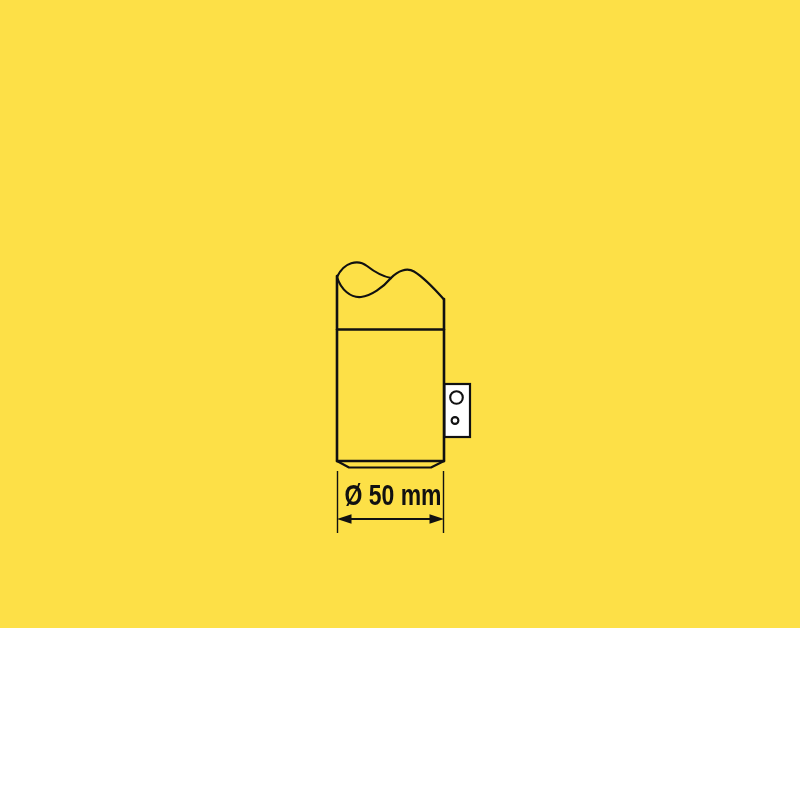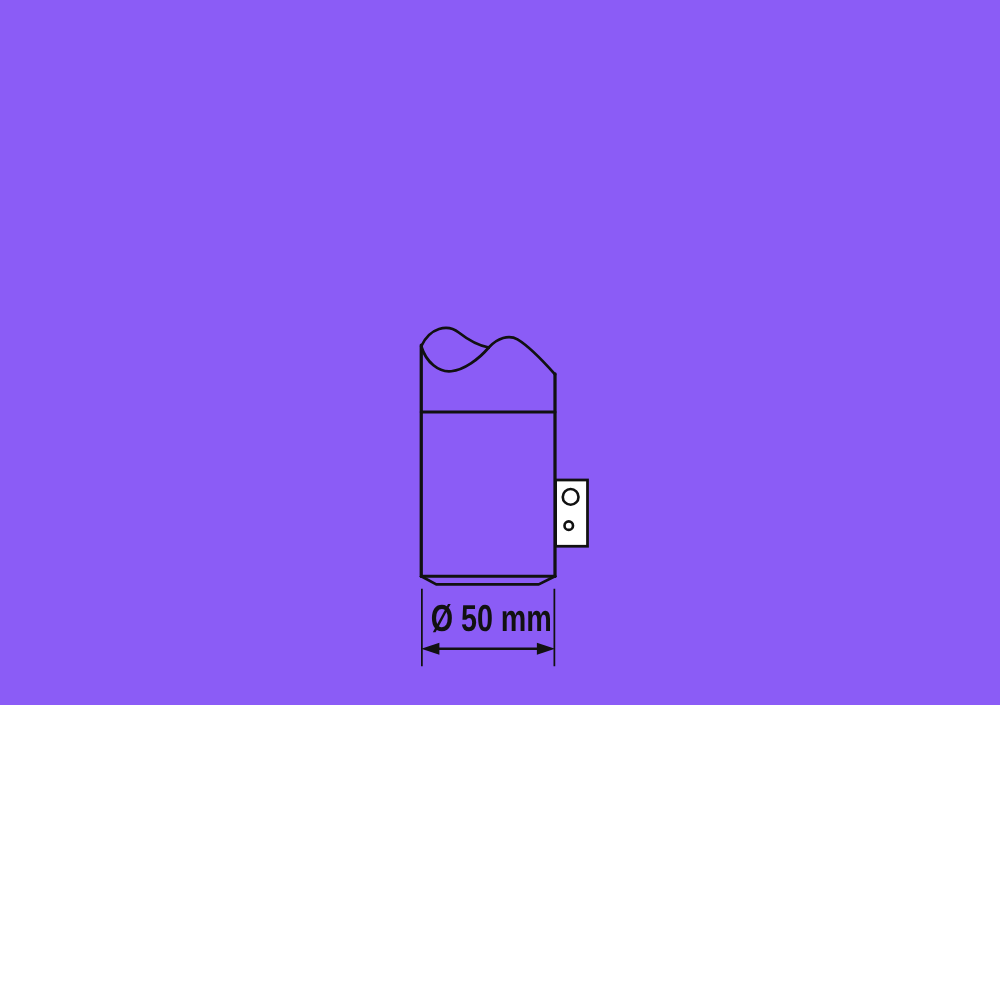--- a/index.html
+++ b/index.html
@@ -6,22 +6,22 @@
     margin: 0;
     padding: 0;
     width: 800px;
     height: 800px;
     background: #ffffff;
     font-family: "Liberation Sans", sans-serif;
   }
   .stage {
     position: relative;
     width: 800px;
-    height: 564px;
-    background: #8b5cf6;
+    height: 628px;
+    background: #fde047;
     overflow: hidden;
     text-align: right;
   }
   svg.drawing {
     display: block;
     color: #111111; 
   }
   .dim-label {
     font-family: "Liberation Sans", sans-serif;
     font-weight: 700;

